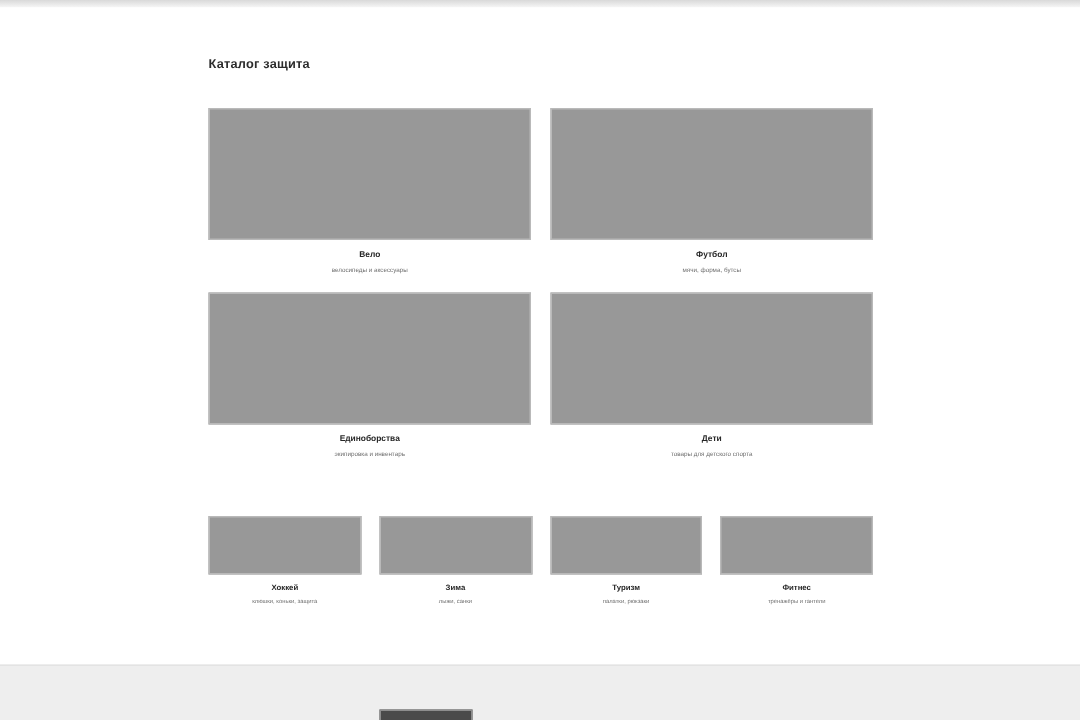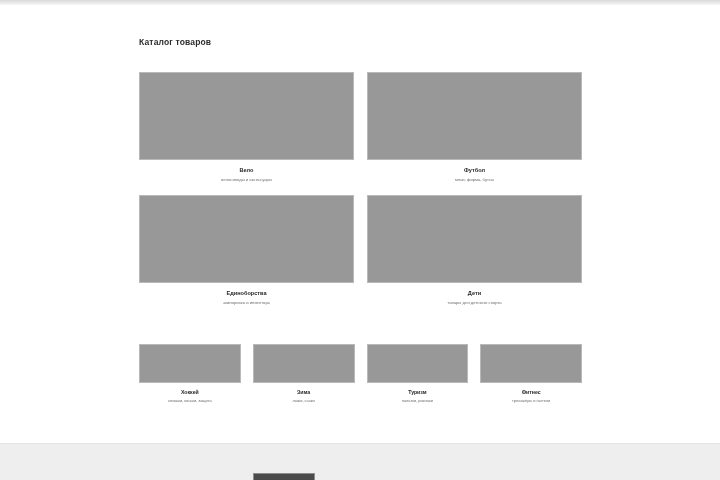--- a/index.html
+++ b/index.html
@@ -155,21 +155,21 @@
 </head>
 <body>
 
 <div class="viewport">
 
   <div class="top-strip"></div>
 
   <div class="page">
     <div class="container">
 
-      <h1 class="page-title">Каталог товаров</h1>
+      <h1 class="page-title">Каталог защита</h1>
 
       <div class="grid-large">
 
         <div class="card card-large">
           <div class="thumb"></div>
           <div class="card-title">Вело</div>
           <div class="card-sub">велосипеды и аксессуары</div>
         </div>
 
         <div class="card card-large">

